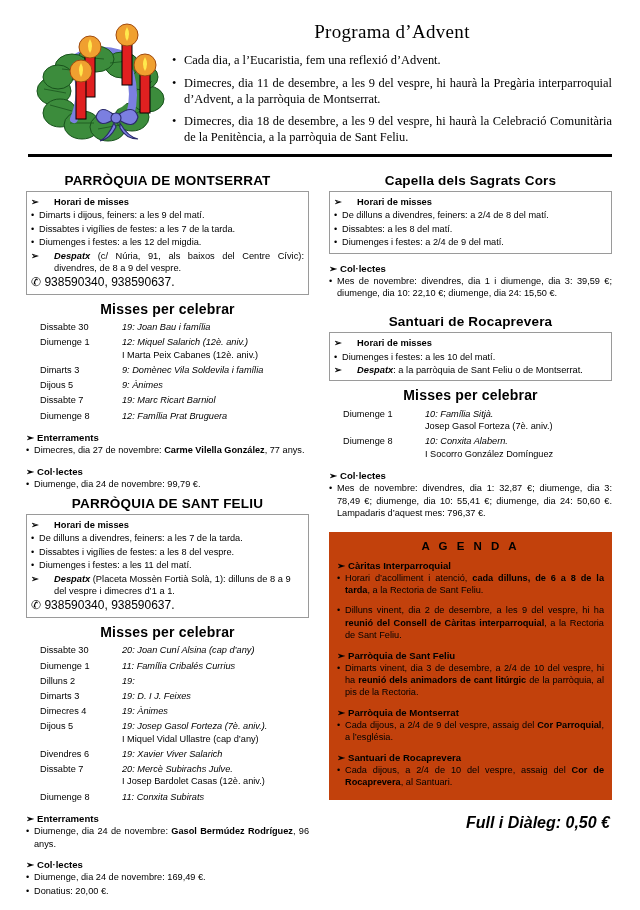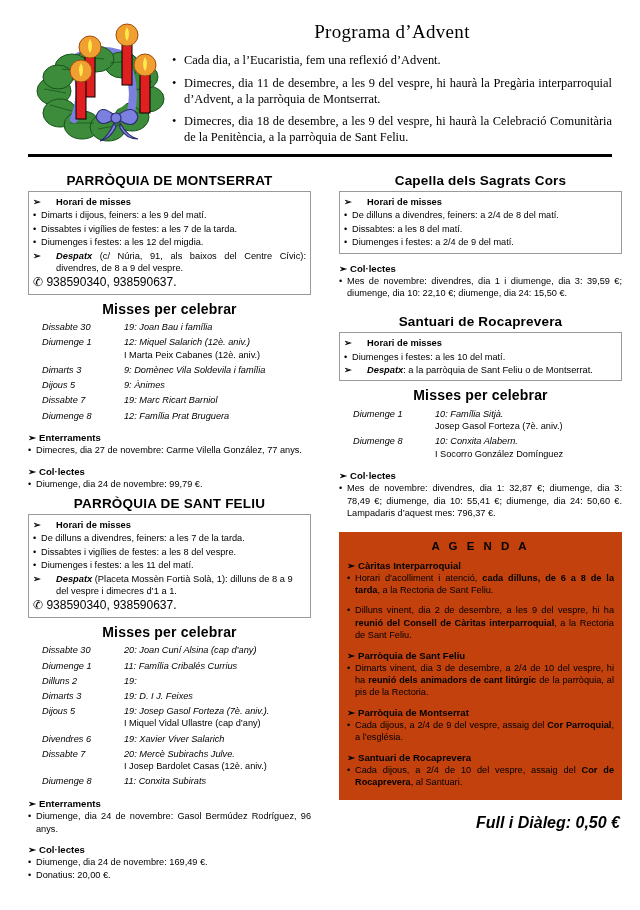--- a/index.html
+++ b/index.html
@@ -21,21 +21,21 @@
     font-family:"Liberation Serif", serif;
     font-size:19px;text-align:center;margin:6px 0 10px 0;letter-spacing:.3px;
   }
   .head-list{font-family:"Liberation Serif", serif;font-size:12.4px;line-height:1.28;}
   .head-list .li{display:flex;margin-bottom:7px;}
   .head-list .bullet{width:12px;flex:0 0 12px;text-align:left;}
   .head-list .txt{flex:1;text-align:justify;text-indent:0;}
   .rule{height:3px;background:#000;margin:4px 0 0 0;}
 
   
-  .cols{display:flex;gap:28px;margin-top:10px;}
+  .cols{display:flex;gap:20px;margin-top:10px;justify-content:flex-end;}
   .col{width:283px;flex:0 0 283px;}
 
   .sec-title{
     font-weight:bold;font-size:13.5px;text-align:center;
     margin:6px 0 3px 0;letter-spacing:.2px;
   }
   .sec-title.sm{font-size:14px;}
 
   .box{border:1px solid #9a9a9a;padding:3px 4px 3px 4px;box-sizing:border-box;}
 
@@ -45,28 +45,28 @@
   .bul-line{display:flex;font-size:9.2px;line-height:1.35;margin:1px 0;}
   .bul-line .mk{flex:0 0 8px;}
   .bul-line .bd{flex:1;}
   .just .bd{text-align:justify;}
 
   .phone-line{font-size:12px;line-height:1.3;margin-top:1px;}
 
   
   .masses{width:100%;border-collapse:collapse;margin:2px 0 0 0;}
   .masses td{vertical-align:top;font-size:9.2px;line-height:1.33;padding:1.5px 0;}
-  .masses td.day{width:78px;font-style:italic;padding-left:14px;}
+  .masses td.day{width:78px;padding-left:14px;}
   .masses td.det{padding-left:4px;}
 
   .group{margin-top:9px;}
   .group .head{display:flex;font-size:9.6px;font-weight:bold;margin-bottom:1px;}
   .group .head .mk{flex:0 0 11px;}
 
-  b.nm{font-weight:normal;}
+  b.nm{font-weight:bold;}
 
   
   .agenda{background:#c2410c;padding:6px 8px 10px 8px;margin-top:12px;}
   .agenda-title{
     text-align:center;font-weight:bold;font-size:11.5px;letter-spacing:3px;
     margin:2px 0 8px 0;
   }
   .agenda .group{margin-top:8px;}
   .agenda .group:first-of-type{margin-top:0;}
 
@@ -302,20 +302,24 @@
         </tr>
         <tr>
           <td class="day">Dilluns 2</td>
           <td class="det"><i>19:</i></td>
         </tr>
         <tr>
           <td class="day">Dimarts 3</td>
           <td class="det"><i>19: D. I J. Feixes</i></td>
         </tr>
         <tr>
+          <td class="day">Dimecres 4</td>
+          <td class="det"><i>19: Ànimes</i></td>
+        </tr>
+        <tr>
           <td class="day">Dijous 5</td>
           <td class="det">
             <i>19: Josep Gasol Forteza (7è. aniv.).</i><br>
             <span>I Miquel Vidal Ullastre (cap d’any)</span>
           </td>
         </tr>
         <tr>
           <td class="day">Divendres 6</td>
           <td class="det"><i>19: Xavier Viver Salarich</i></td>
         </tr>

